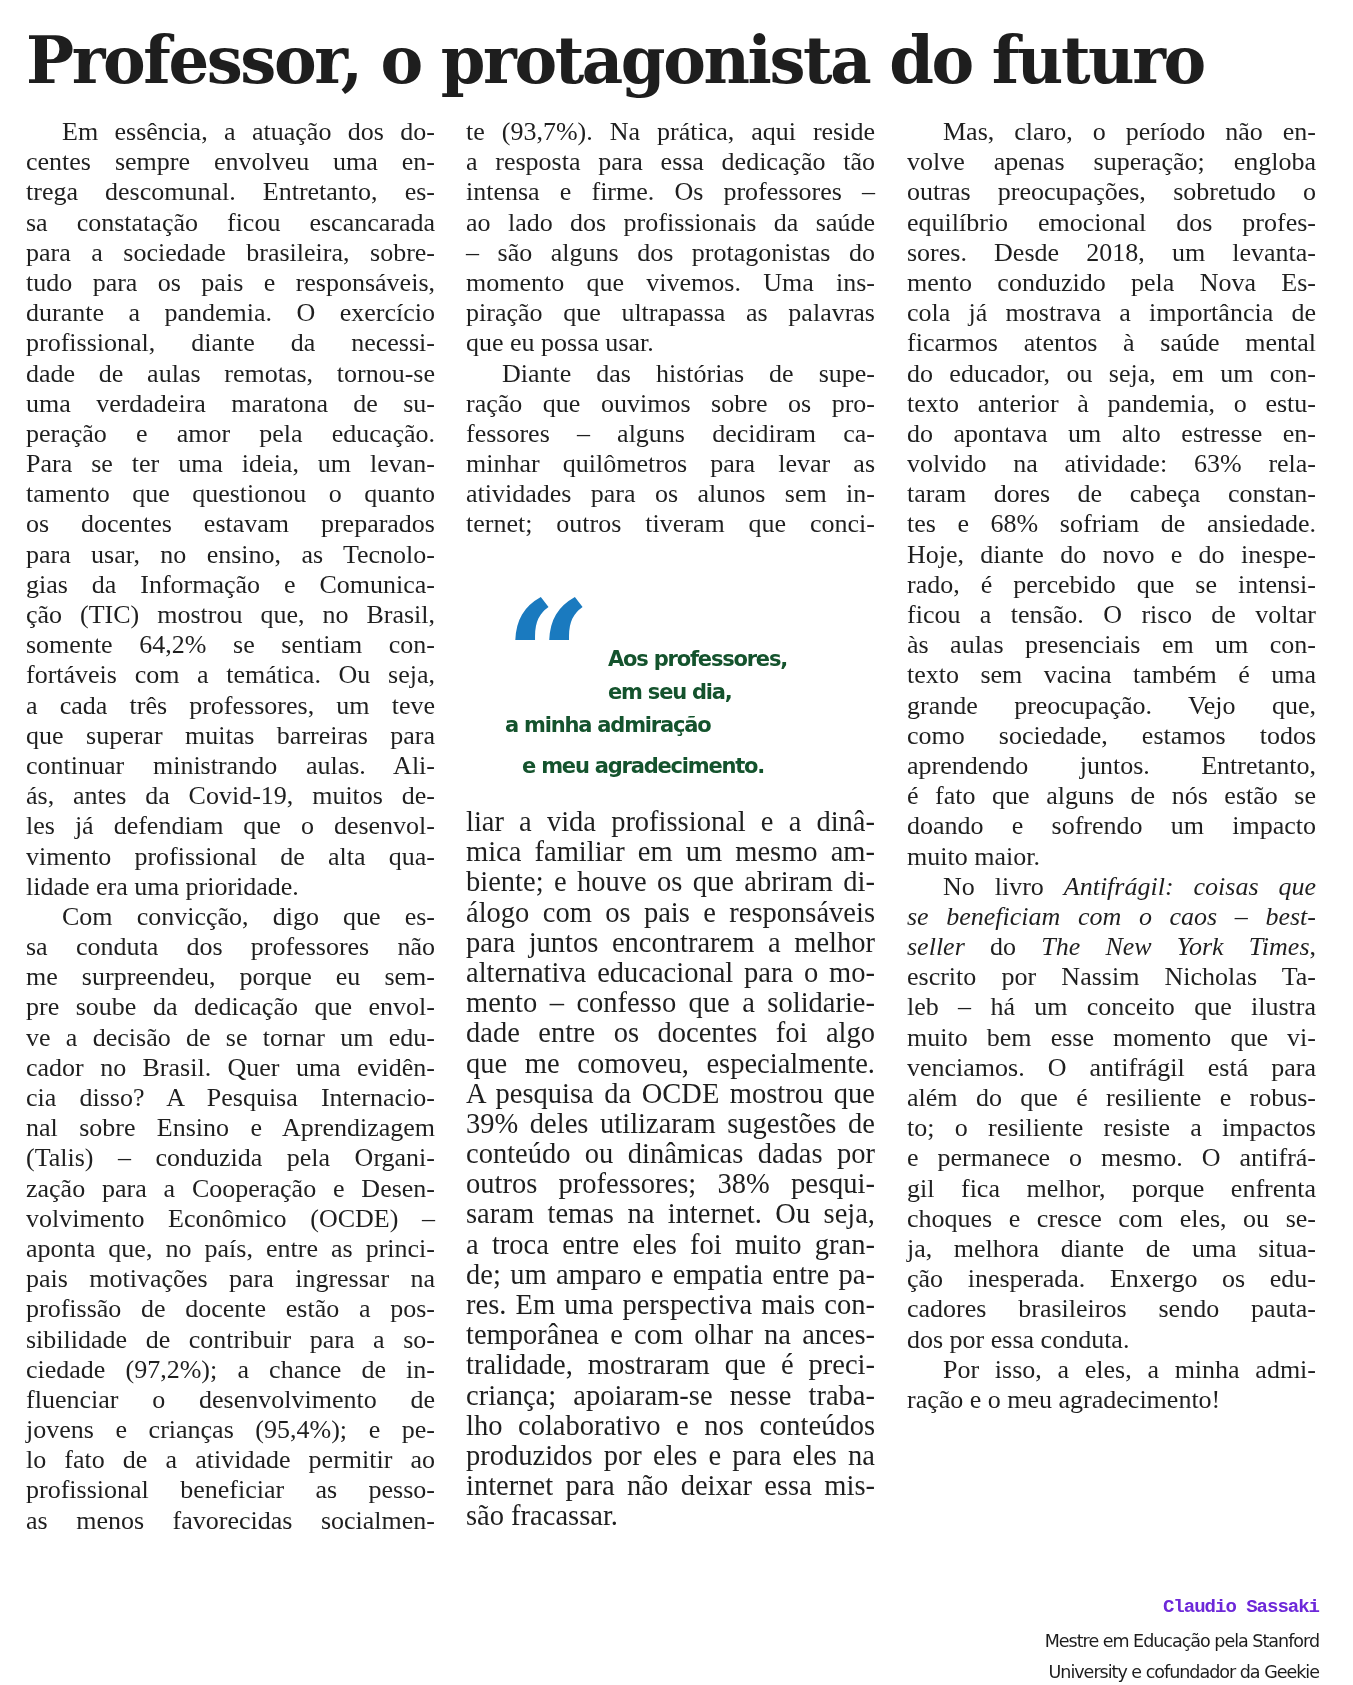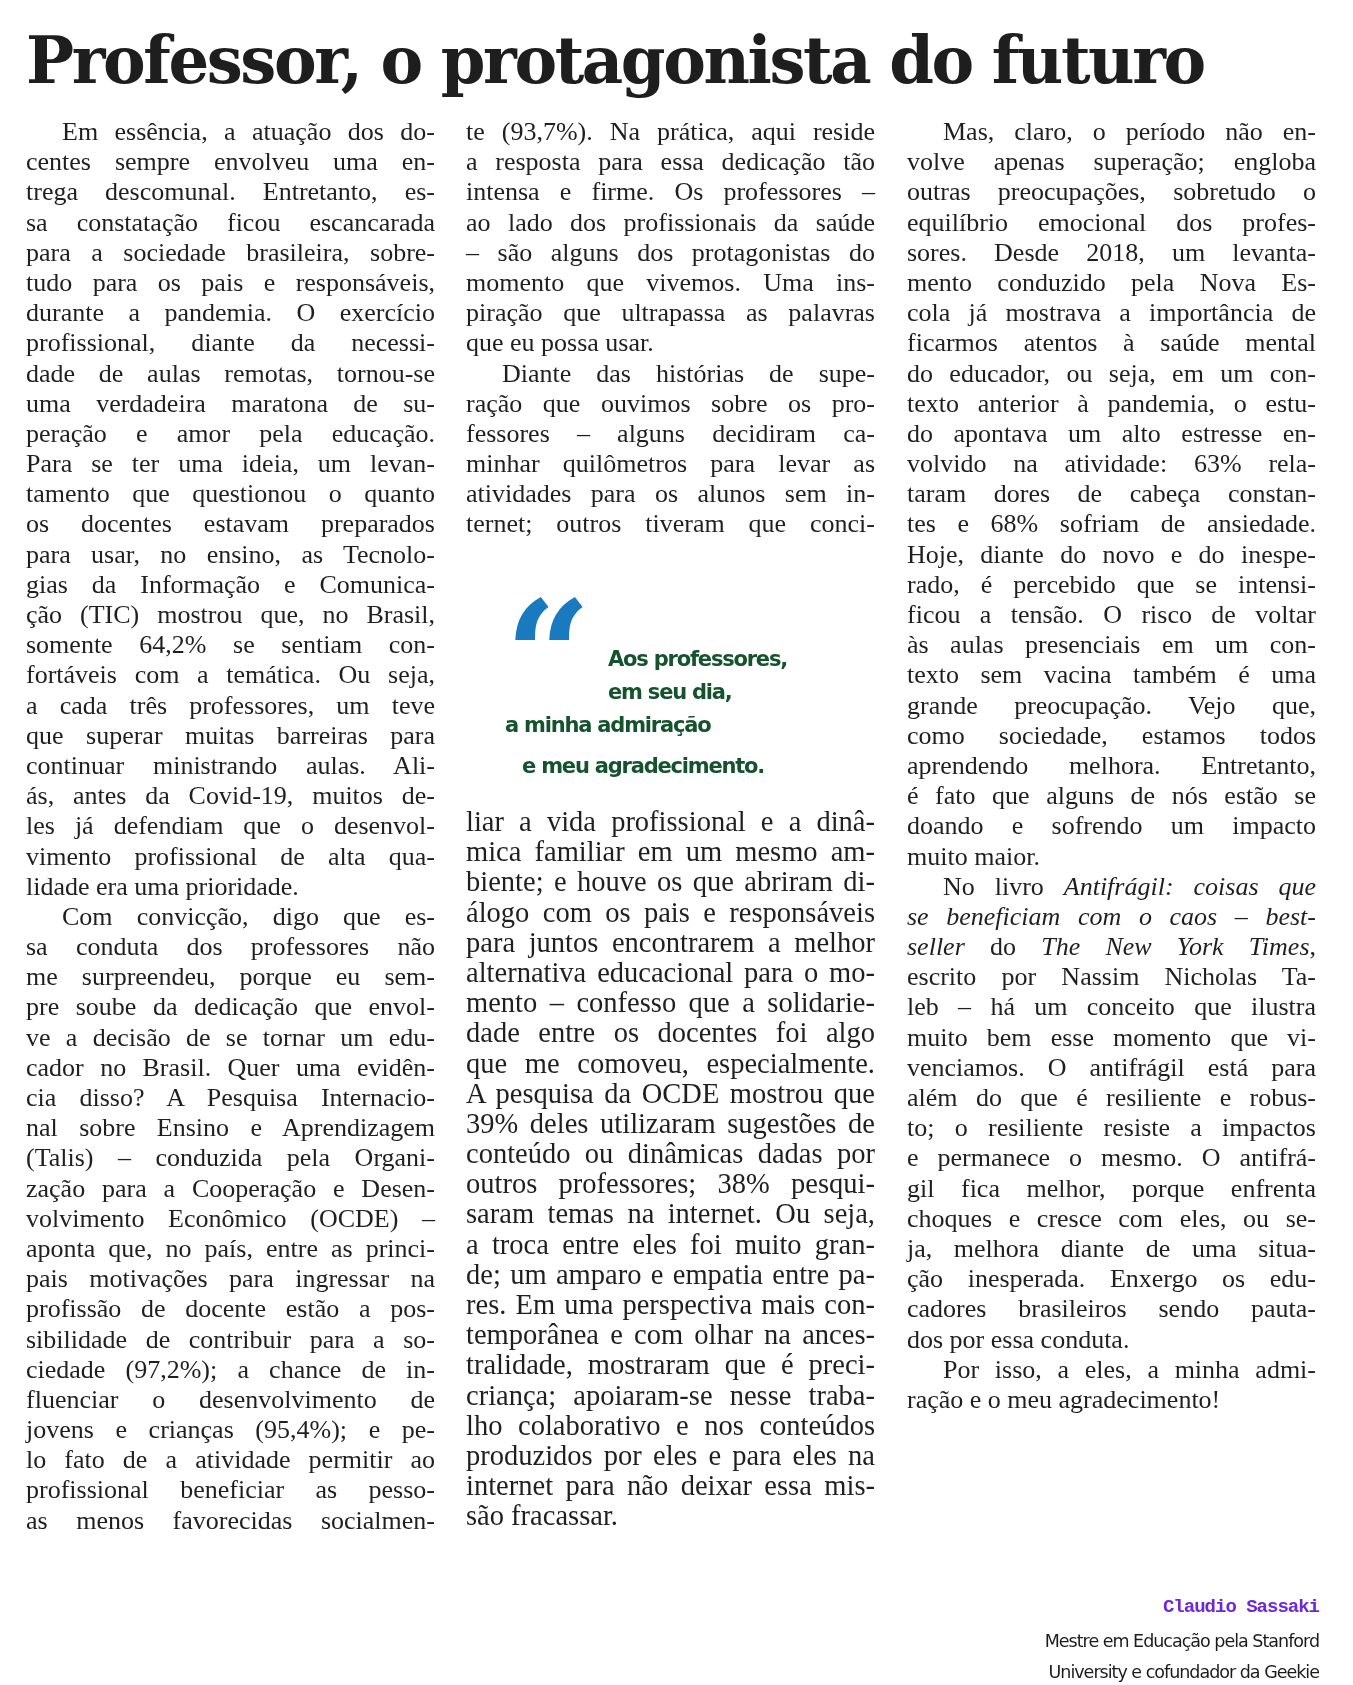--- a/index.html
+++ b/index.html
@@ -165,21 +165,21 @@
     <span class="line">volvido na atividade: 63% rela-</span>
     <span class="line">taram dores de cabeça constan-</span>
     <span class="line">tes e 68% sofriam de ansiedade.</span>
     <span class="line">Hoje, diante do novo e do inespe-</span>
     <span class="line">rado, é percebido que se intensi-</span>
     <span class="line">ficou a tensão. O risco de voltar</span>
     <span class="line">às aulas presenciais em um con-</span>
     <span class="line">texto sem vacina também é uma</span>
     <span class="line">grande preocupação. Vejo que,</span>
     <span class="line">como sociedade, estamos todos</span>
-    <span class="line">aprendendo melhora. Entretanto,</span>
+    <span class="line">aprendendo juntos. Entretanto,</span>
     <span class="line">é fato que alguns de nós estão se</span>
     <span class="line">doando e sofrendo um impacto</span>
     <span class="line last">muito maior.</span>
     <span class="line indent">No livro <i>Antifrágil: coisas que</i></span>
     <span class="line"><i>se beneficiam com o caos – best-</i></span>
     <span class="line"><i>seller</i> do <i>The New York Times</i>,</span>
     <span class="line">escrito por Nassim Nicholas Ta-</span>
     <span class="line">leb – há um conceito que ilustra</span>
     <span class="line">muito bem esse momento que vi-</span>
     <span class="line">venciamos. O antifrágil está para</span>

